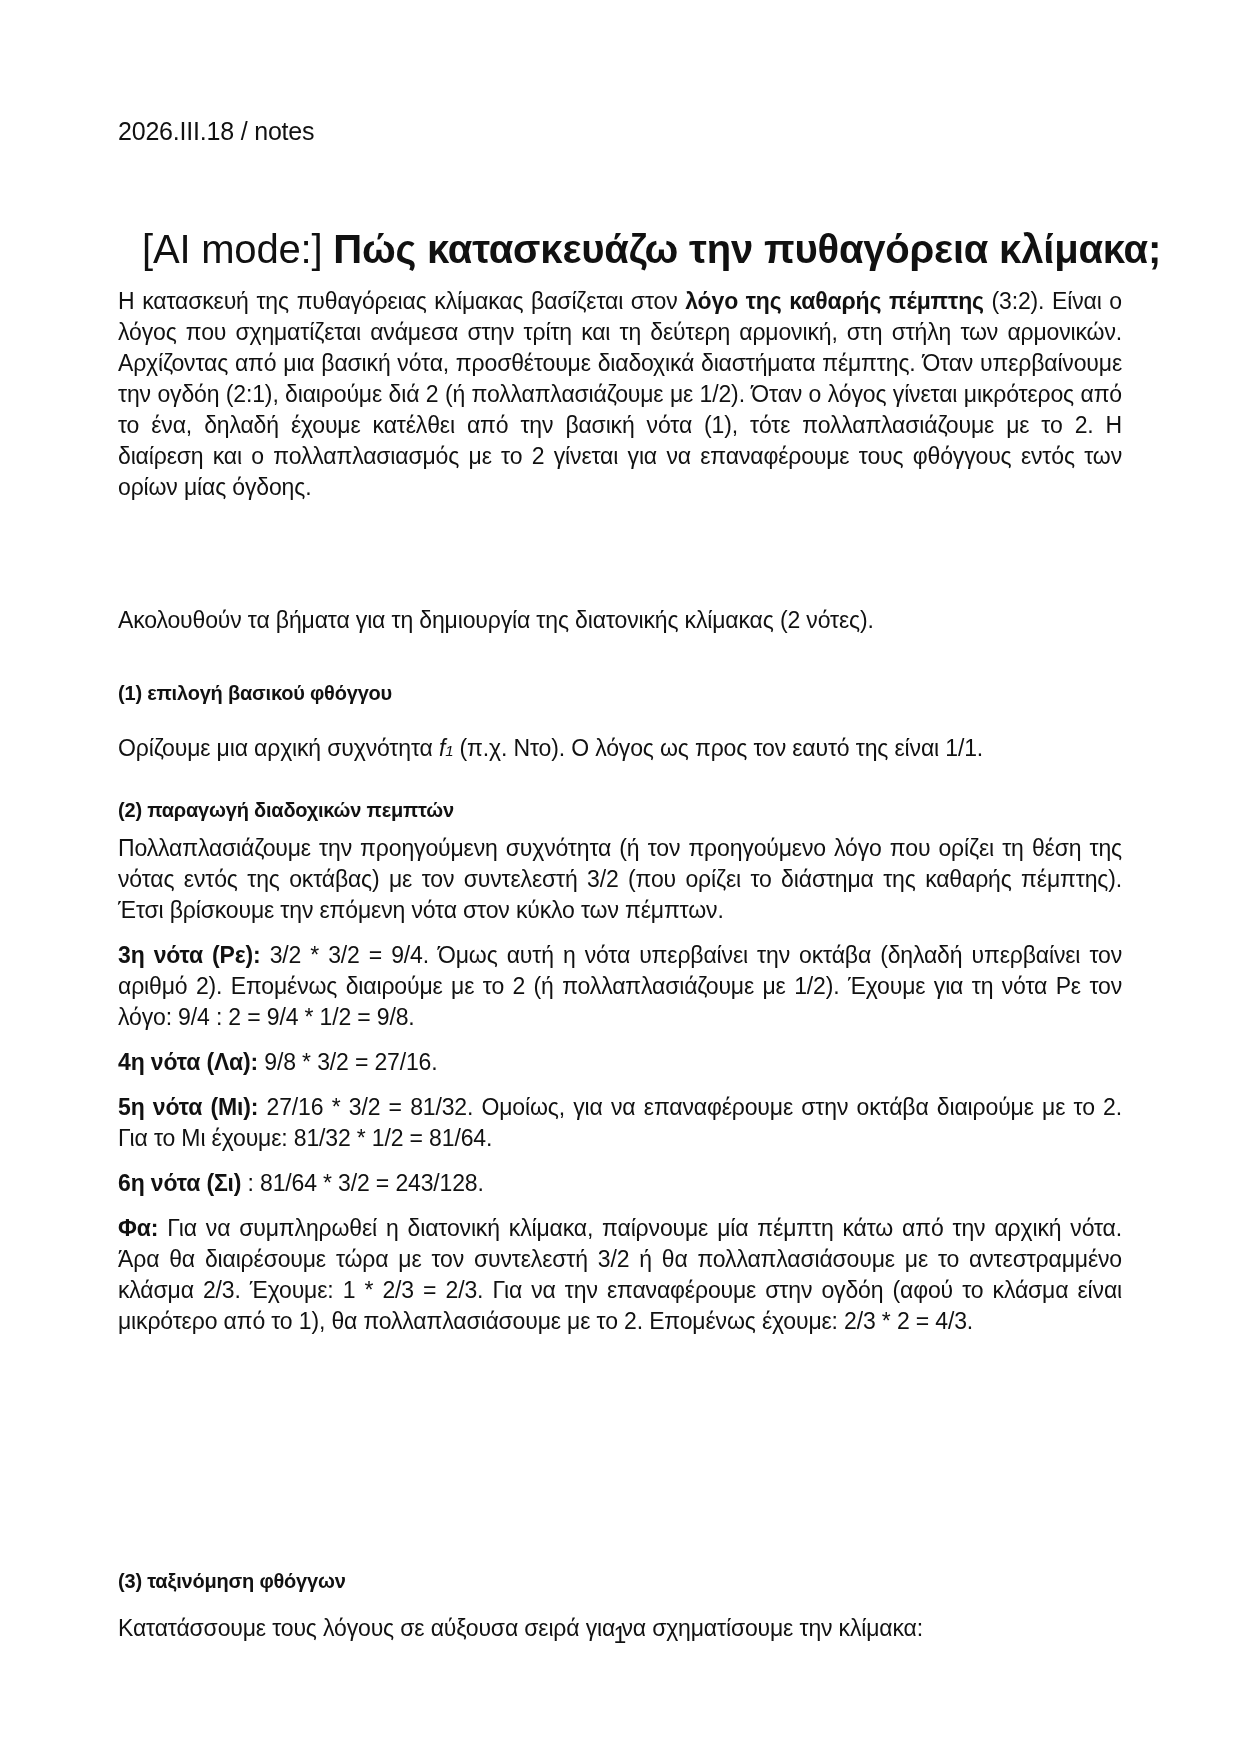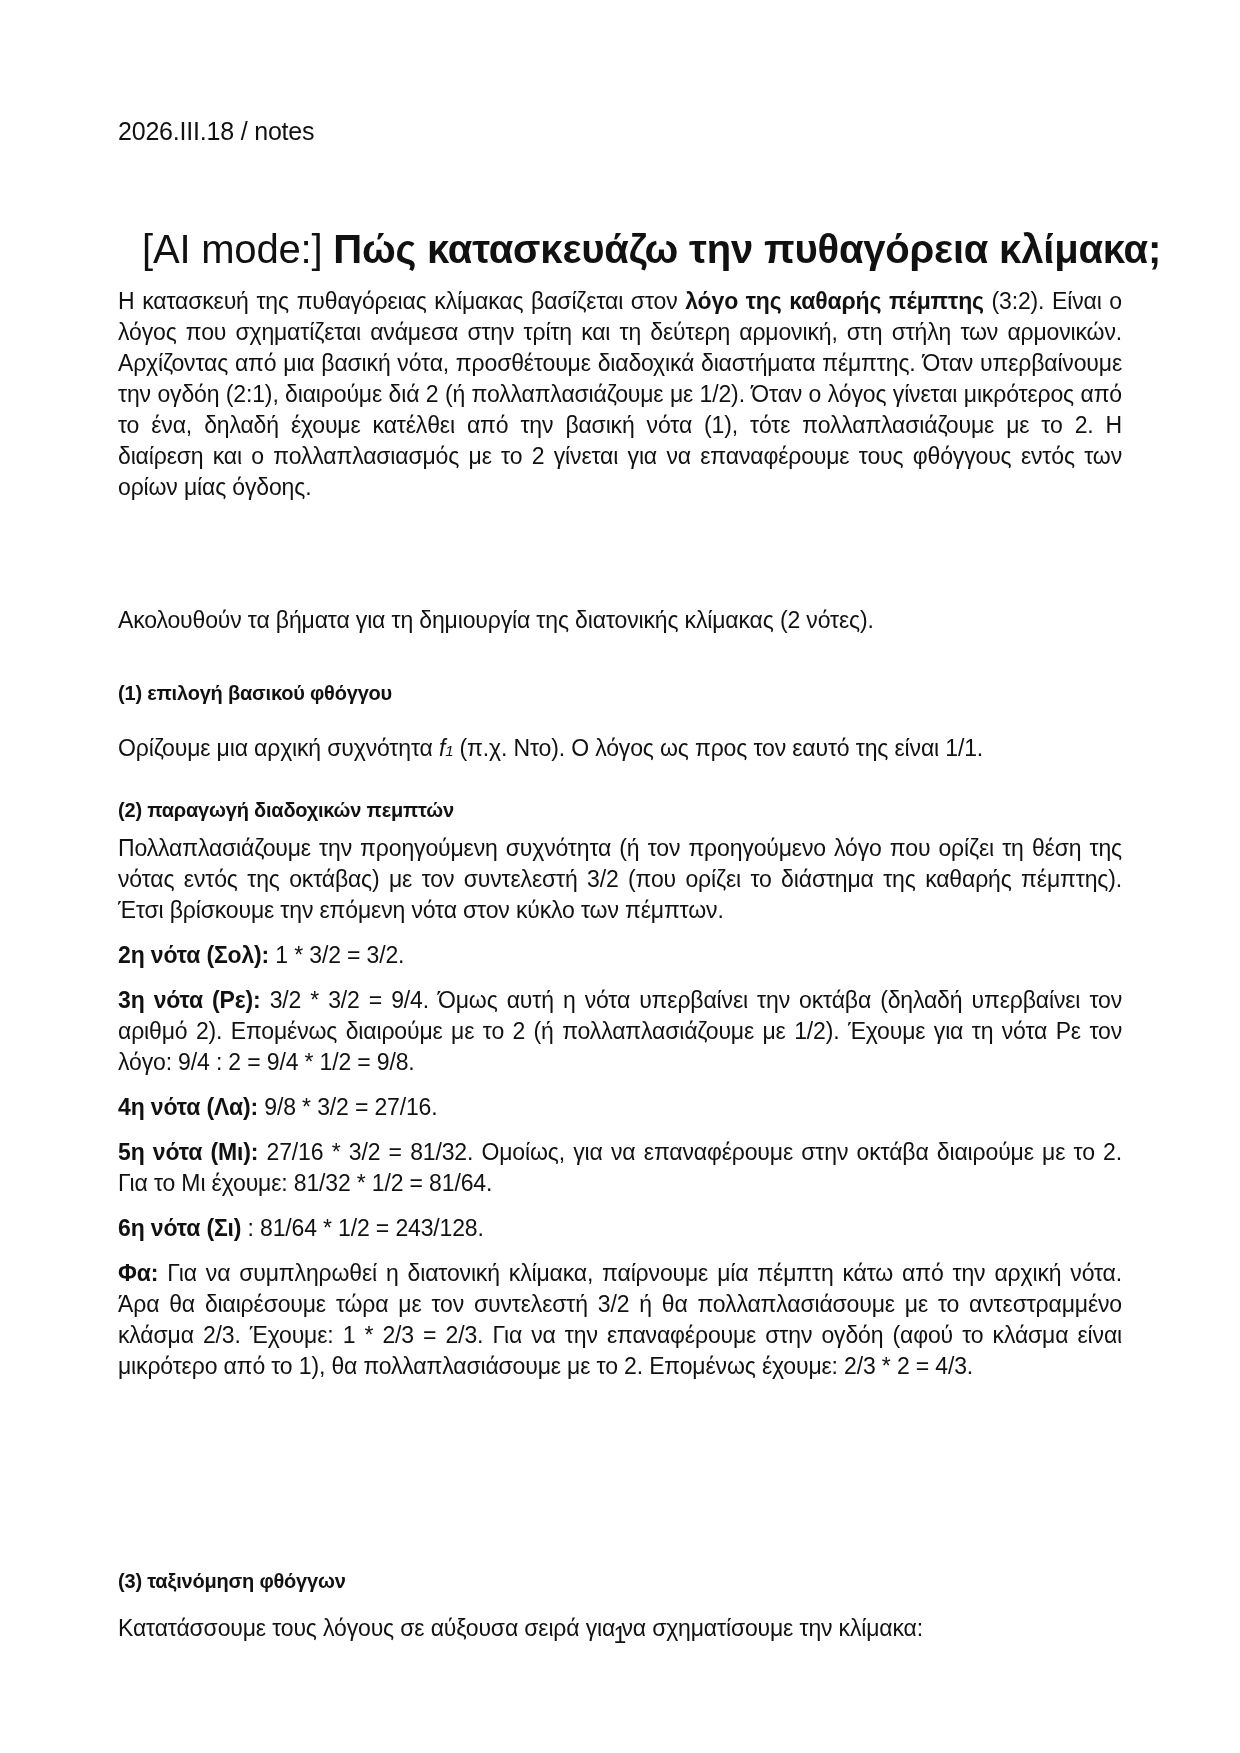--- a/index.html
+++ b/index.html
@@ -89,25 +89,24 @@
   </div>
 
   <div class="block" style="top:677px;">
     <h2 class="h2">(1) επιλογή βασικού φθόγγου</h2>
     <p class="p" style="margin-top:24px;"><span>Ορίζουμε μια αρχική συχνότητα </span><span class="sub"><span>f</span><small>1</small></span><span> (π.χ. Ντο). Ο λόγος ως προς τον εαυτό της είναι 1/1.</span></p>
   </div>
 
   <div class="block" style="top:794px;">
     <h2 class="h2">(2) παραγωγή διαδοχικών πεμπτών</h2>
     <p class="p" style="margin-top:7px;">Πολλαπλασιάζουμε την προηγούμενη συχνότητα (ή τον προηγούμενο λόγο που ορίζει τη θέση της νότας εντός της οκτάβας) με τον συντελεστή 3/2 (που ορίζει το διάστημα της καθαρής πέμπτης). Έτσι βρίσκουμε την επόμενη νότα στον κύκλο των πέμπτων.</p>
-    <p class="p" style="margin-top:14px;"><b>2η νότα (Σολ):</b><span> 1 * 3/2 = 3/2.</span></p>
     <p class="p" style="margin-top:14px;"><b>3η νότα (Ρε):</b><span> 3/2 * 3/2 = 9/4. Όμως αυτή η νότα υπερβαίνει την οκτάβα (δηλαδή υπερβαίνει τον αριθμό 2). Επομένως διαιρούμε με το 2 (ή πολλαπλασιάζουμε με 1/2). Έχουμε για τη νότα Ρε τον λόγο: 9/4 : 2 = 9/4 * 1/2 = 9/8.</span></p>
     <p class="p" style="margin-top:14px;"><b>4η νότα (Λα):</b><span> 9/8 * 3/2 = 27/16.</span></p>
     <p class="p" style="margin-top:14px;"><b>5η νότα (Μι):</b><span> 27/16 * 3/2 = 81/32. Ομοίως, για να επαναφέρουμε στην οκτάβα διαιρούμε με το 2. Για το Μι έχουμε: 81/32 * 1/2 = 81/64.</span></p>
-    <p class="p" style="margin-top:14px;"><b>6η νότα (Σι)</b><span> : 81/64 * 1/2 = 243/128.</span></p>
+    <p class="p" style="margin-top:14px;"><b>6η νότα (Σι)</b><span> : 81/64 * 3/2 = 243/128.</span></p>
     <p class="p" style="margin-top:14px;"><b>Φα:</b><span> Για να συμπληρωθεί η διατονική κλίμακα, παίρνουμε μία πέμπτη κάτω από την αρχική νότα. Άρα θα διαιρέσουμε τώρα με τον συντελεστή 3/2 ή θα πολλαπλασιάσουμε με το αντεστραμμένο κλάσμα 2/3. Έχουμε: 1 * 2/3 = 2/3. Για να την επαναφέρουμε στην ογδόη (αφού το κλάσμα είναι μικρότερο από το 1), θα πολλαπλασιάσουμε με το 2. Επομένως έχουμε: 2/3 * 2 = 4/3.</span></p>
   </div>
 
   <div class="block" style="top:1517px;margin-top:48px;">
     <h2 class="h2">(3) ταξινόμηση φθόγγων</h2>
     <p class="p" style="margin-top:16px;">Κατατάσσουμε τους λόγους σε αύξουσα σειρά για να σχηματίσουμε την κλίμακα:</p>
   </div>
 
 </div>
 

